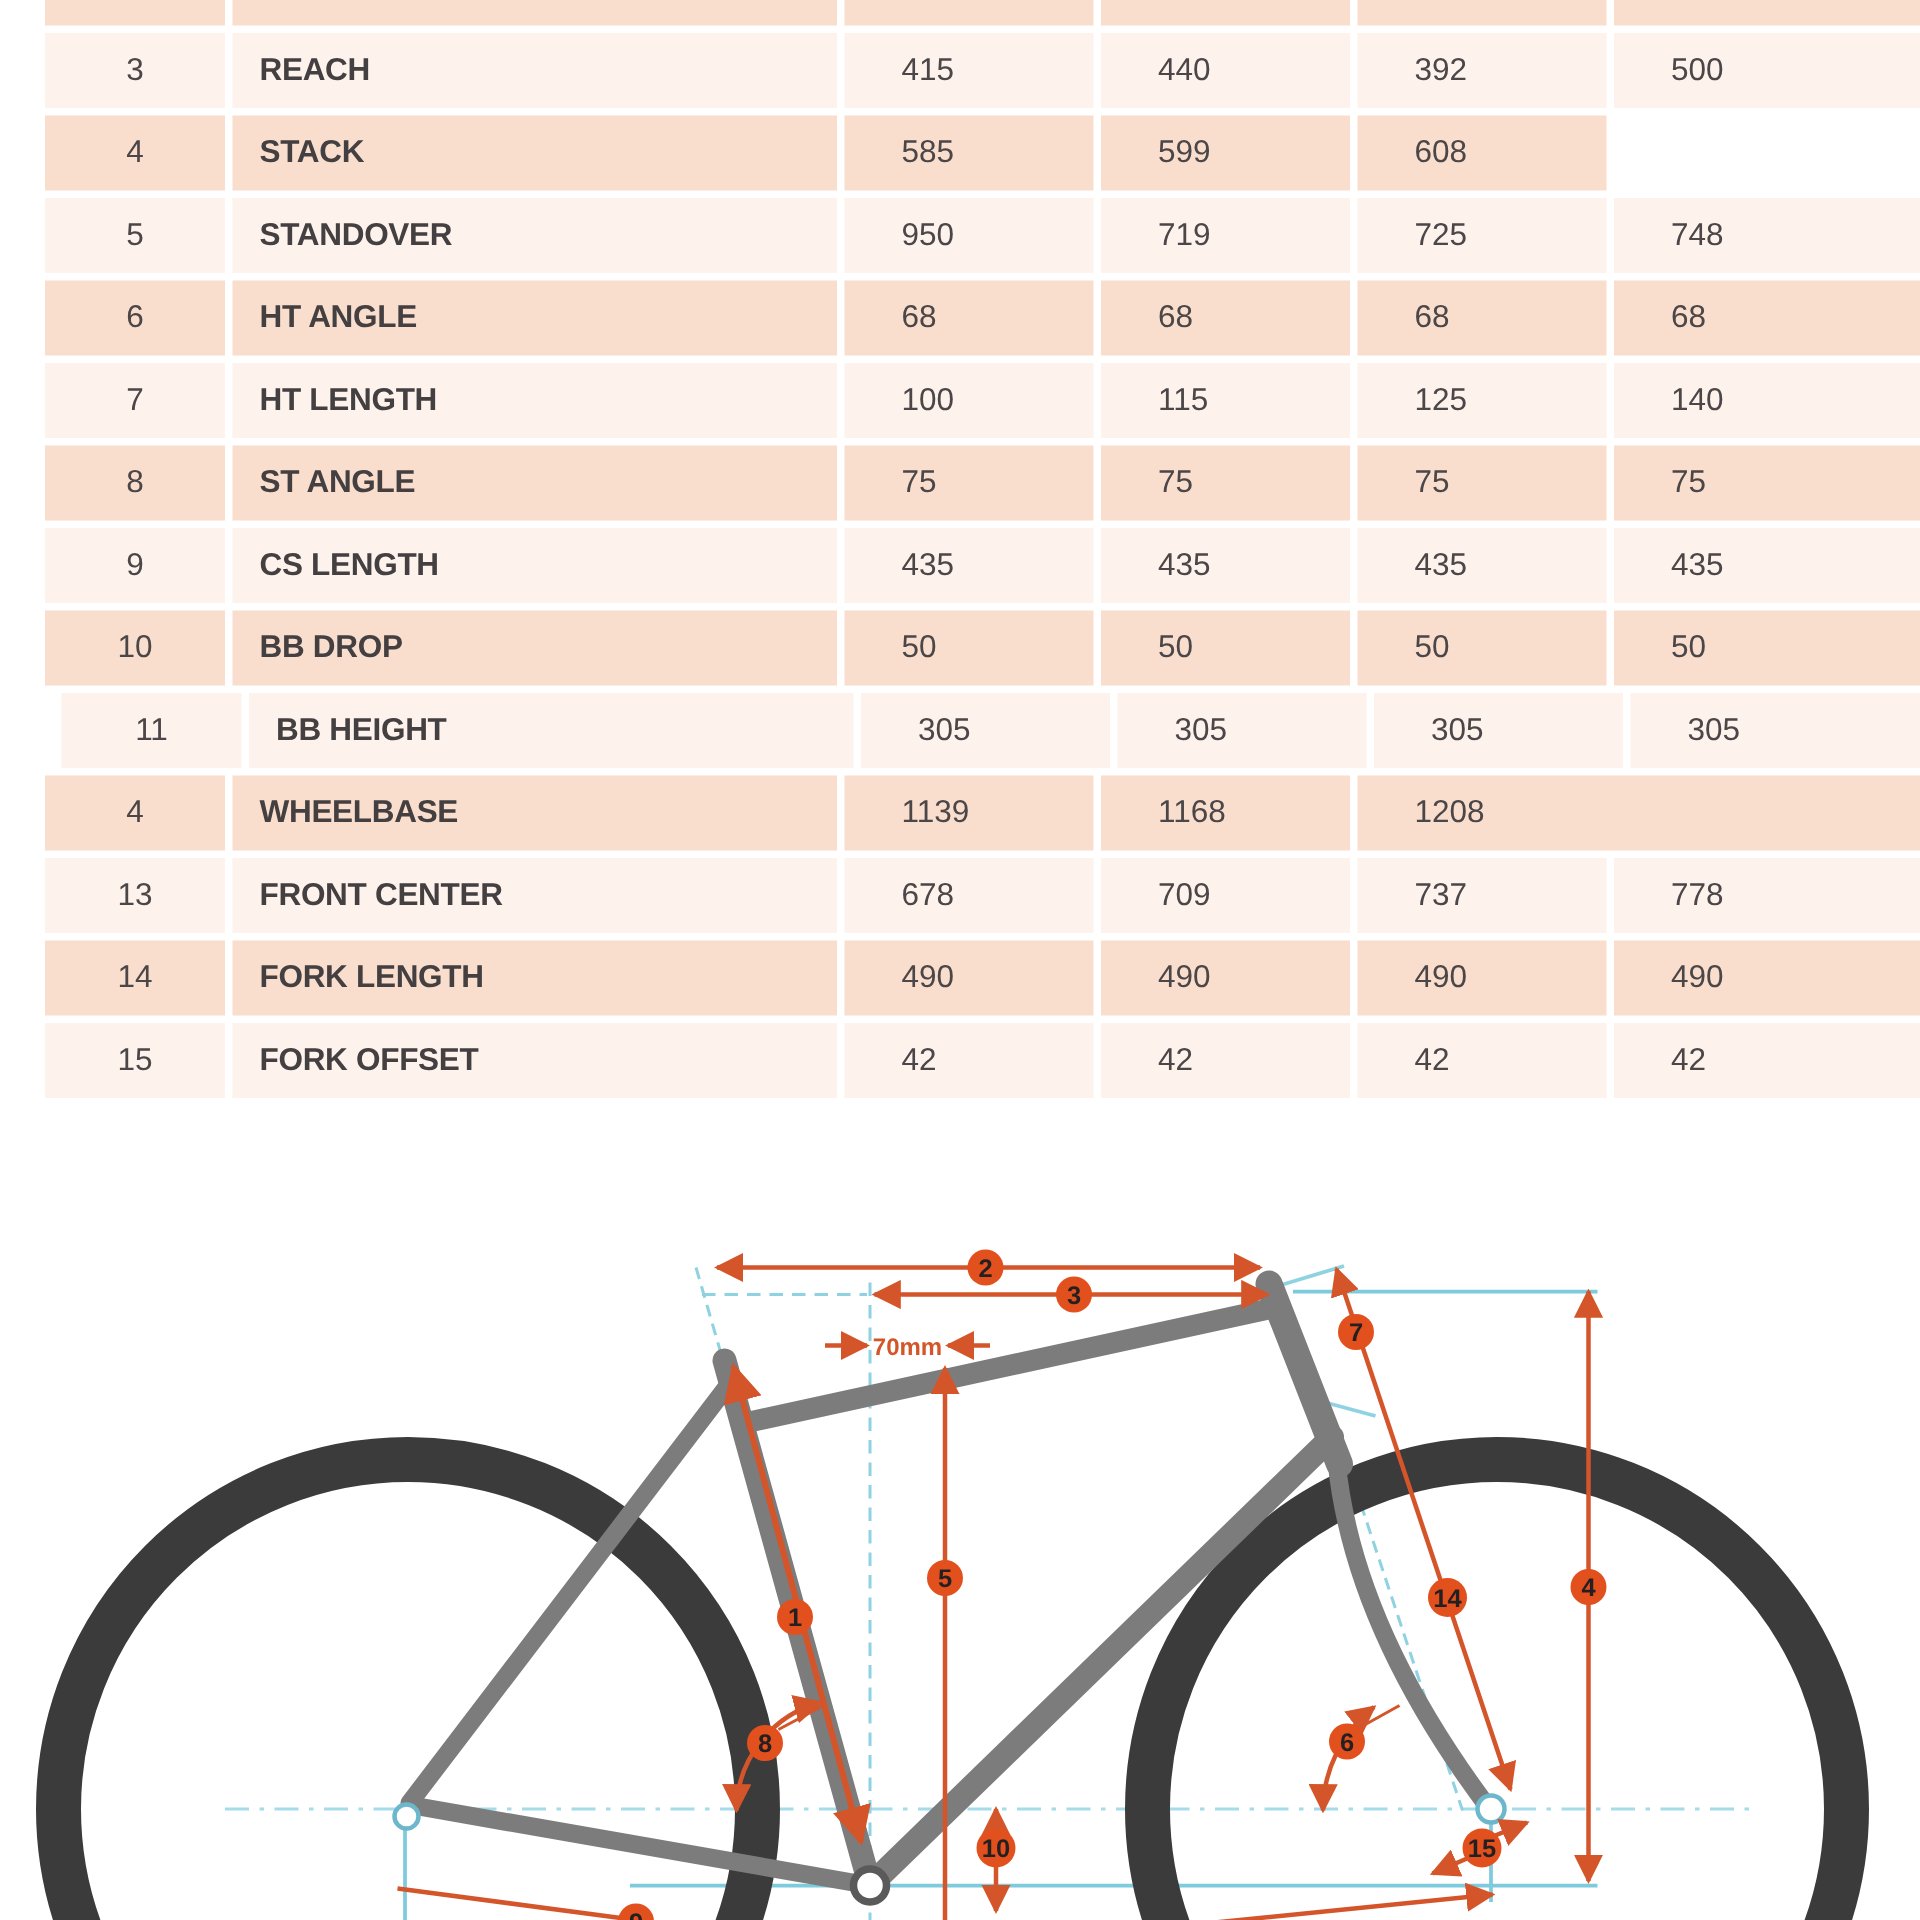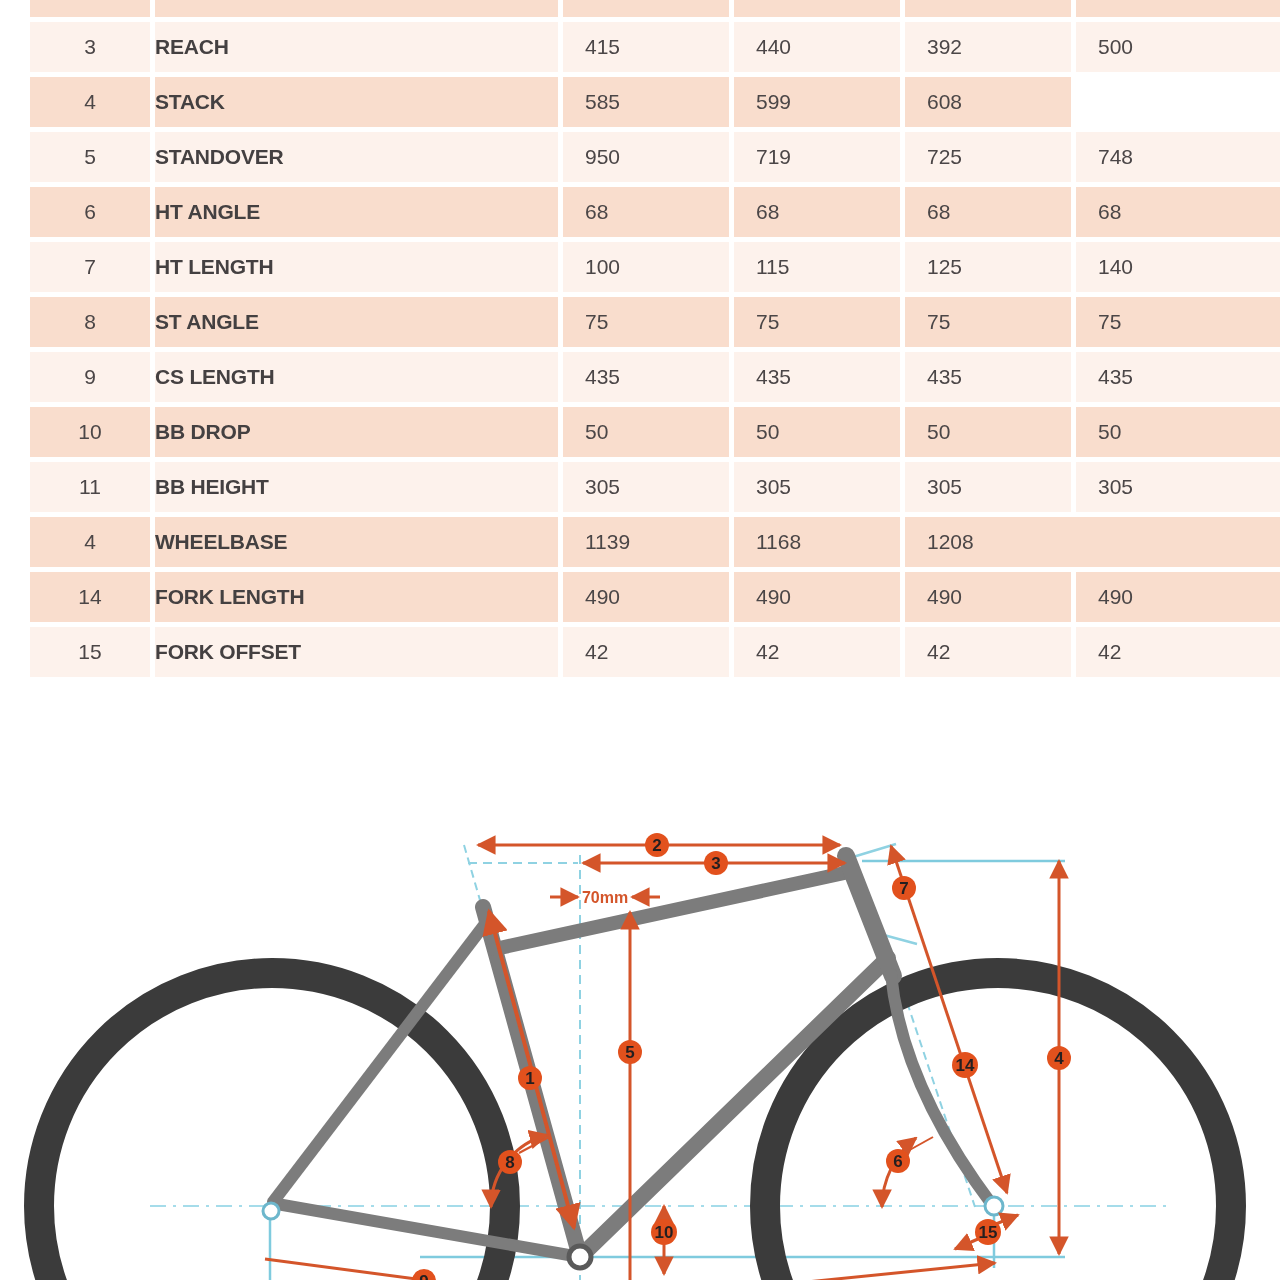--- a/index.html
+++ b/index.html
@@ -3,23 +3,23 @@
 <meta charset="utf-8">
 <style>
   html,body{margin:0;padding:0;background:#fff;}
   .screen{position:relative;width:1280px;height:1280px;overflow:hidden;background:#ffffff;
           font-family:"Liberation Sans",sans-serif;}
   
   .geo-table{position:absolute;left:30px;top:-33px;width:1250px;}
   .row{display:flex;height:50px;margin-bottom:5px;}
   .cell{display:flex;align-items:center;box-sizing:border-box;}
   .c-num{width:120px;justify-content:center;margin-right:5px;font-size:21px;color:#4b4647;}
-  .c-label{width:403px;margin-right:5px;padding-left:0;font-weight:700;font-size:21px;
+  .c-label{width:403px;margin-right:5px;padding-left:18px;font-weight:700;font-size:21px;
            color:#444041;letter-spacing:-0.2px;}
-  .c-v{width:166px;margin-right:5px;padding-left:22px;font-size:21px;color:#4b4647;}
+  .c-v{width:166px;margin-right:5px;padding-left:38px;font-size:21px;color:#4b4647;}
   .c-v.last{flex:1;margin-right:0;}
   .row.dark .cell{background:#f9ddcd;}
   .row.light .cell{background:#fdf2ec;}
   
   .diagram{position:absolute;left:0;top:760px;width:1280px;height:520px;}
   .badge-txt{font-family:"Liberation Sans",sans-serif;font-size:17px;font-weight:700;fill:#241f20;}
   .mm-txt{font-family:"Liberation Sans",sans-serif;font-size:16px;font-weight:700;fill:#d4552a;}
 </style>
 </head>
 <body>
@@ -92,34 +92,42 @@
       <div class="cell c-v last">435</div>
     </div>
       <div class="row dark" style="display: flex;">
       <div class="cell c-num">10</div>
       <div class="cell c-label">BB DROP</div>
       <div class="cell c-v">50</div>
       <div class="cell c-v">50</div>
       <div class="cell c-v">50</div>
       <div class="cell c-v last">50</div>
     </div>
-      <div class="row light" style="display: flex;">
+      <div class="row light" style="display: flex; margin-left: 11px;">
       <div class="cell c-num">11</div>
       <div class="cell c-label">BB HEIGHT</div>
       <div class="cell c-v">305</div>
       <div class="cell c-v">305</div>
       <div class="cell c-v">305</div>
       <div class="cell c-v last">305</div>
     </div>
       <div class="row dark" style="display: flex;">
       <div class="cell c-num">4</div>
       <div class="cell c-label">WHEELBASE</div>
       <div class="cell c-v">1139</div>
       <div class="cell c-v">1168</div>
       <div class="cell c-v last">1208</div>
+    </div>
+      <div class="row light" style="display: flex;">
+      <div class="cell c-num">13</div>
+      <div class="cell c-label">FRONT CENTER</div>
+      <div class="cell c-v">678</div>
+      <div class="cell c-v">709</div>
+      <div class="cell c-v">737</div>
+      <div class="cell c-v last">778</div>
     </div>
       <div class="row dark" style="display: flex;">
       <div class="cell c-num">14</div>
       <div class="cell c-label">FORK LENGTH</div>
       <div class="cell c-v">490</div>
       <div class="cell c-v">490</div>
       <div class="cell c-v">490</div>
       <div class="cell c-v last">490</div>
     </div>
       <div class="row light" style="display: flex;">

